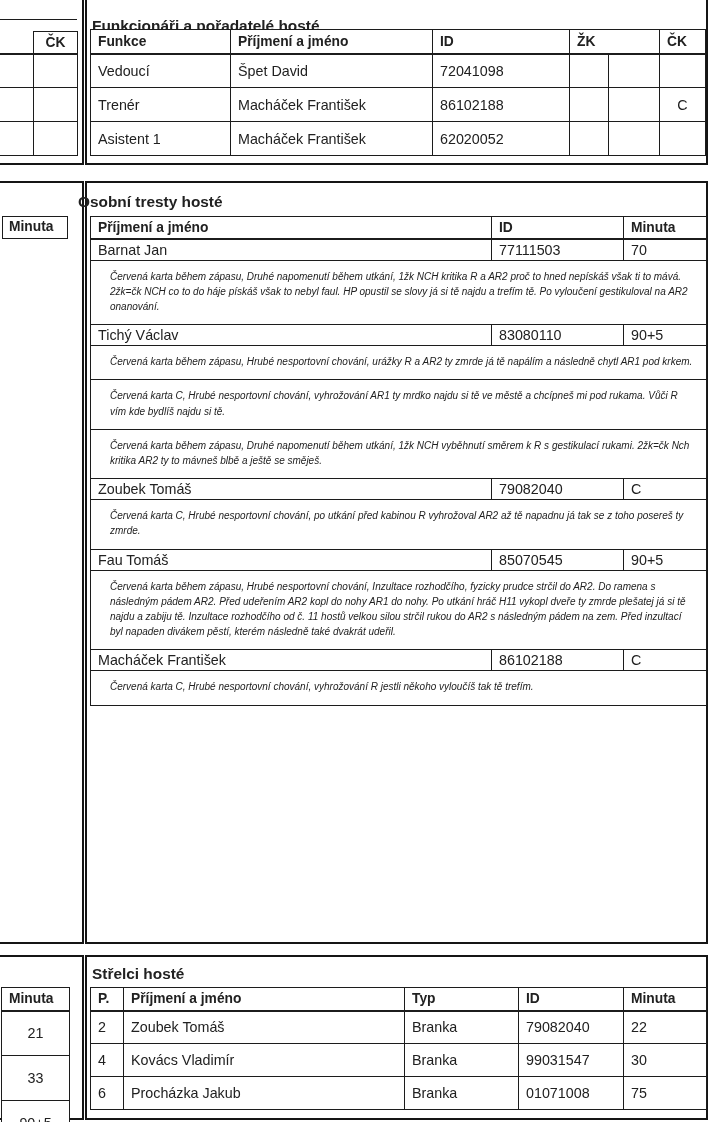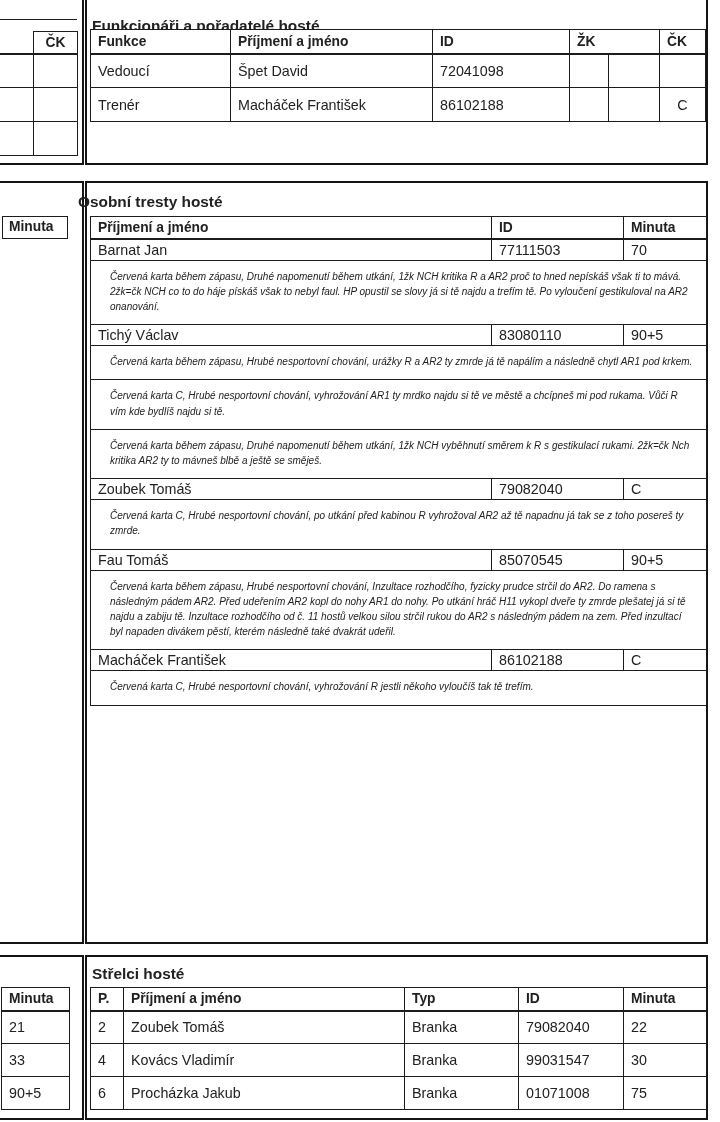--- a/index.html
+++ b/index.html
@@ -61,21 +61,21 @@
   #strip-top td.noline { border-top: none; }
   #cutline-top { position: absolute; left: 0; top: 19px; width: 77px; border-top: 1.5px solid #1c1c1c; }
 
   #strip-mid {
     position: absolute; left: 2px; top: 216px; width: 66px; height: 23px;
     border: 1.5px solid #1c1c1c; background: #fff;
     font-weight: bold; font-size: 13.8px; line-height: 20px; padding-left: 6px;
   }
   #strip-bot { left: 1px; top: 987px; width: 68px; }
   #strip-bot tr.hrow { height: 23px; }
-  #strip-bot tr.drow { height: 33px; }
+  #strip-bot tr.drow { height: 45px; text-align: center; }
 </style>
 </head>
 <body>
 
 <div class="obox" id="box-l1"></div>
 <div class="obox" id="box-r1"></div>
 <div class="obox" id="box-l2"></div>
 <div class="obox" id="box-r2"></div>
 <div class="obox" id="box-l3"></div>
 <div class="obox" id="box-r3"></div>
@@ -155,20 +155,28 @@
     <td class="center"></td>
   </tr>
   <tr class="drow">
     <td>Trenér</td>
     <td>Macháček František</td>
     <td>86102188</td>
     <td class="center"></td>
     <td class="center"></td>
     <td class="center">C</td>
   </tr>
+  <tr class="drow">
+    <td>Asistent 1</td>
+    <td>Macháček František</td>
+    <td>62020052</td>
+    <td class="center"></td>
+    <td class="center"></td>
+    <td class="center"></td>
+  </tr>
 </tbody>
   </table>
 
 <div class="title" id="title-penalties">Osobní tresty hosté</div>
 <table id="t2">
   <colgroup>
       <col style="width:401px">
       <col style="width:132px">
       <col style="width:83px">
     </colgroup>

